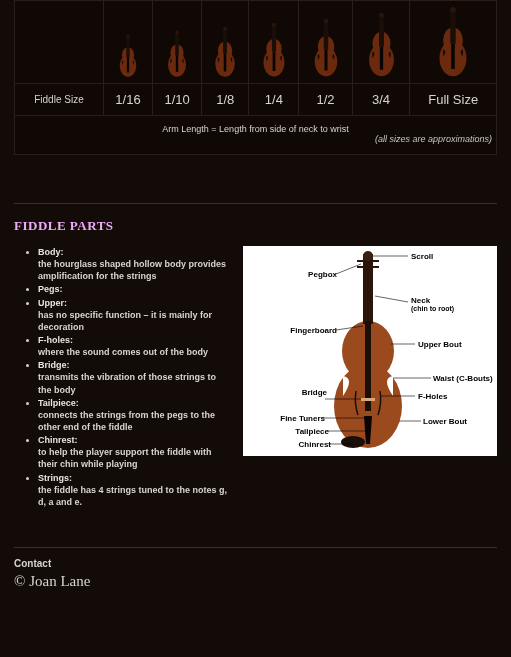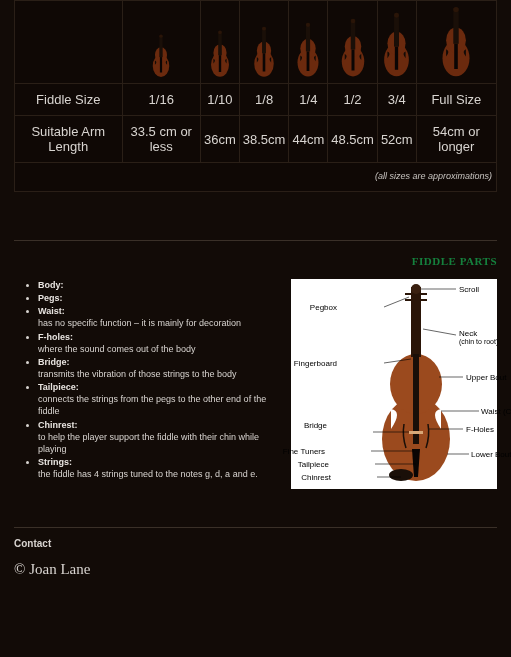--- a/index.html
+++ b/index.html
@@ -23,62 +23,61 @@
     padding: 8px 3px;
     background: #0f0805;
   }
   .size-table .img-row td {
     padding: 4px 2px;
     height: 80px;
     vertical-align: bottom;
   }
   .violin-svg { display: block; margin: 0 auto; }
   .size-table .label-col {
-    font-size: 13px;
+    font-size: 10px;
     padding: 8px 4px;
   }
   .note-row {
     background: #0f0805;
     border: 1px solid #2a1f17;
     border-top: none;
     text-align: center;
     padding: 8px 4px 10px;
   }
   .note-row .line1 { font-size: 9px; color: #d8d4d0; }
   .note-row .line2 { font-size: 9px; font-style: italic; color: #c8c4c0; text-align: right; }
   .hr {
     border: none;
     border-top: 1px solid #3a3028;
     margin: 48px 0 14px;
   }
   .section-title {
     font-family: Georgia, "Times New Roman", serif;
-    font-size: 11px;
-    color: #15803d;
+    font-size: 13px;
+    color: #f0abfc;
     letter-spacing: 0.5px;
     margin-bottom: 12px;
     font-variant: small-caps;
     text-transform: uppercase;
-    text-align: right;
-  }
-  .parts-row { display: flex; gap: 14px; }
+  }
+  .parts-row { display: flex; gap: 14px; font-weight: bold; }
   .parts-list {
     flex: 1;
     list-style: disc;
     padding-left: 24px;
   }
   .parts-list li {
     font-size: 9px;
     color: #d8d4d0;
     line-height: 1.35;
     margin-bottom: 1px;
   }
   .parts-list b { color: #e8e4e0; }
   .diagram {
-    width: 206px;
+    width: 254px;
     height: 210px;
     background: #fff;
     position: relative;
     font-size: 8px;
     color: #000;
   }
   .diagram .lbl {
     position: absolute;
     white-space: nowrap;
   }
@@ -86,21 +85,21 @@
   .diagram .lbll { text-align: right; }
   .footer-hr {
     border: none;
     border-top: 1px solid #3a3028;
     margin: 38px 0 10px;
   }
   .contact {
     font-size: 10px;
     font-weight: bold;
     color: #d8d4d0;
-    margin-bottom: 12px;
+    margin-bottom: 4px;
   }
   .copyright {
     font-family: Georgia, "Times New Roman", serif;
     font-size: 15px;
     color: #d8d4d0;
   }
 </style>
 </head>
 <body>
 
@@ -182,45 +181,36 @@
   <tr>
     <td class="label-col">Fiddle Size</td>
     <td>1/16</td>
     <td>1/10</td>
     <td>1/8</td>
     <td>1/4</td>
     <td>1/2</td>
     <td>3/4</td>
     <td>Full Size</td>
   </tr>
-  <tr>
-    <td class="label-col">Suitable Arm Length</td>
-    <td>33.5 cm or less</td>
-    <td>36cm</td>
-    <td>38.5cm</td>
-    <td>44cm</td>
-    <td>48.5cm</td>
-    <td>52cm</td>
-    <td>54cm or longer</td>
-  </tr>
 </tbody>
   </table>
 <div class="note-row">
+  <div class="line1">Arm Length = Length from side of neck to wrist</div>
   <div class="line2">(all sizes are approximations)</div>
 </div>
 
 <hr class="hr">
 
 <h2 class="section-title">Fiddle Parts</h2>
 
 <div class="parts-row">
   <ul class="parts-list">
-    <li><b>Body:</b><br></li>
+    <li><b>Body:</b><br><span>the hourglass shaped hollow body provides amplification for the strings</span></li>
     <li><b>Pegs:</b><br></li>
-    <li><b>Waist:</b><br><span>has no specific function – it is mainly for decoration</span></li>
+    <li><b>Upper:</b><br><span>has no specific function – it is mainly for decoration</span></li>
     <li><b>F-holes:</b><br><span>where the sound comes out of the body</span></li>
     <li><b>Bridge:</b><br><span>transmits the vibration of those strings to the body</span></li>
     <li><b>Tailpiece:</b><br><span>connects the strings from the pegs to the other end of the fiddle</span></li>
     <li><b>Chinrest:</b><br><span>to help the player support the fiddle with their chin while playing</span></li>
     <li><b>Strings:</b><br><span>the fiddle has 4 strings tuned to the notes g, d, a and e.</span></li>
   </ul>
 
   <div class="diagram">
     <svg width="250" height="210" viewBox="0 0 250 210">
 

